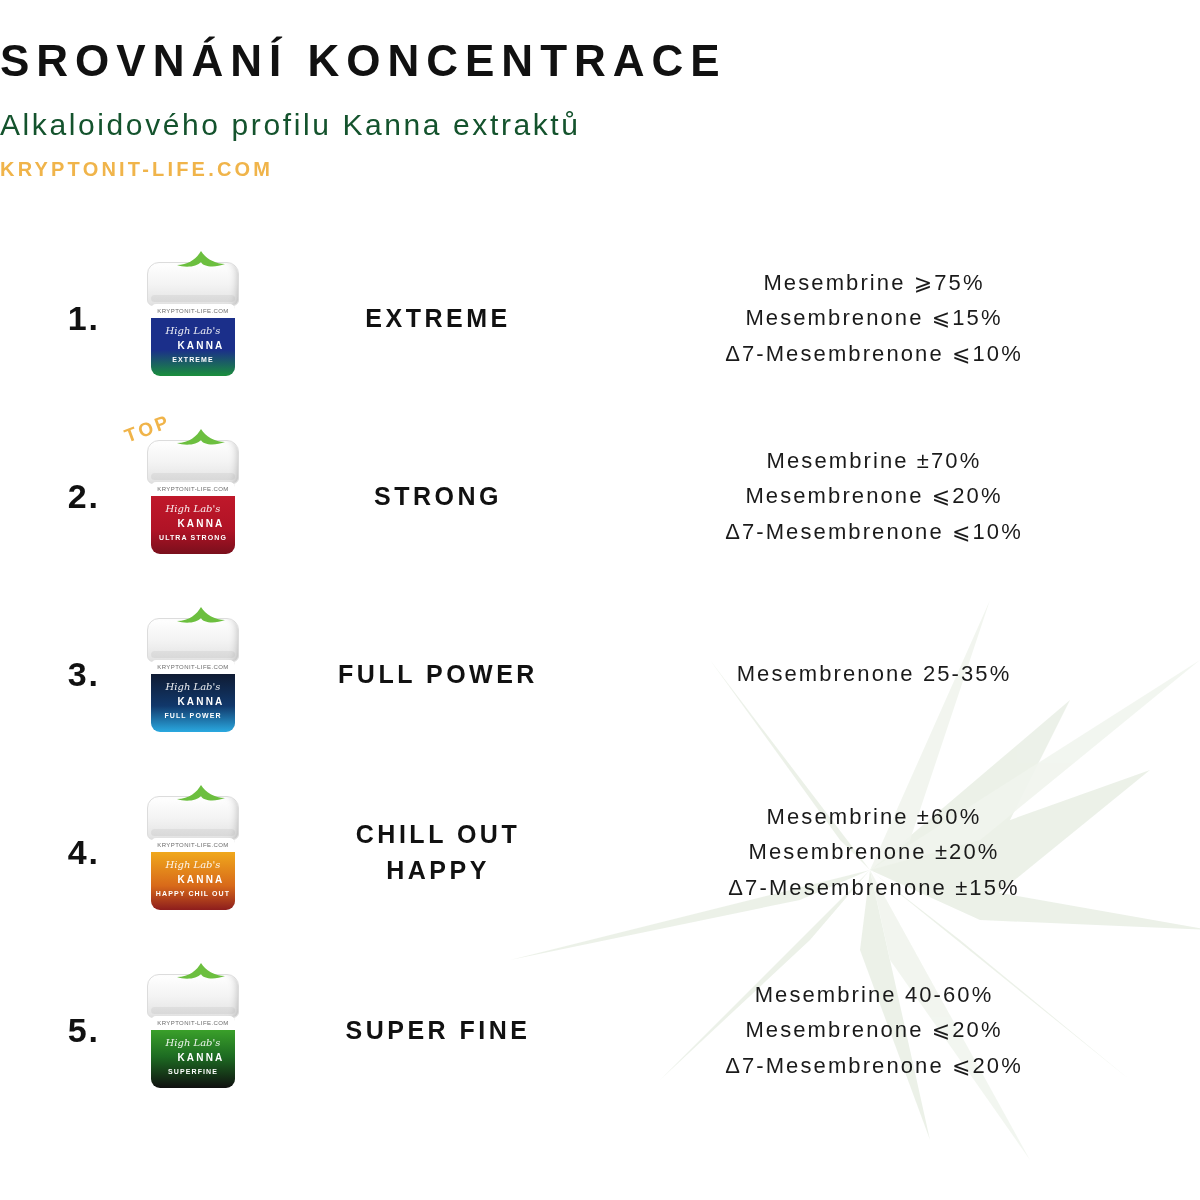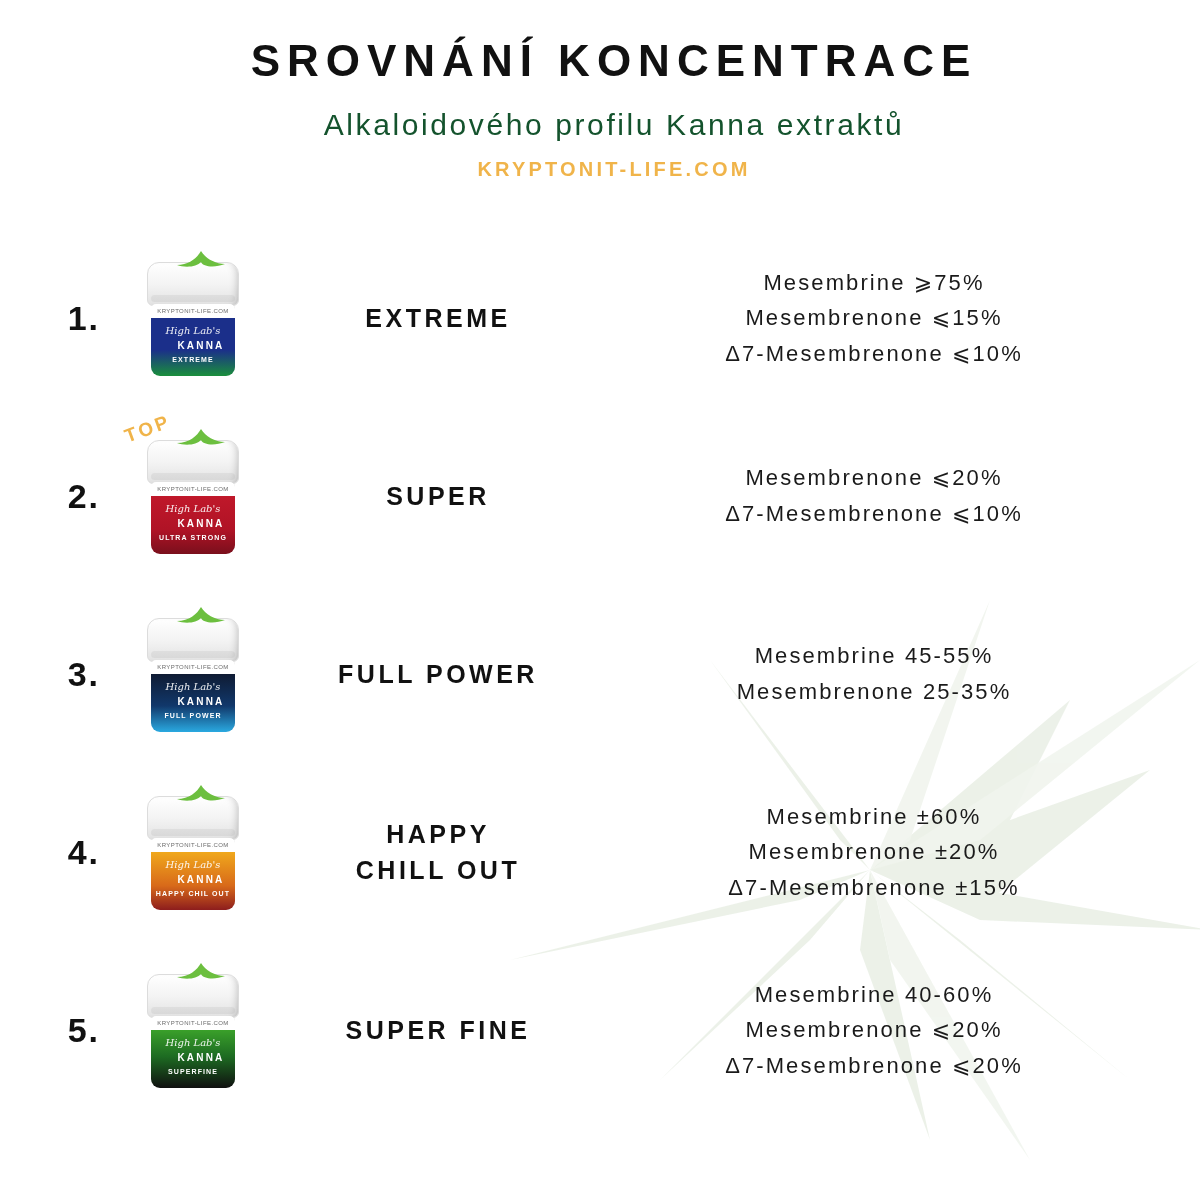--- a/index.html
+++ b/index.html
@@ -26,22 +26,20 @@
     height: 620px;
     z-index: 0;
     pointer-events: none;
   }
 
   
   header {
     position: relative;
     z-index: 2;
     padding-top: 36px;
-    text-align: center;
-    margin-left: 28px;
   }
   #main-title {
     font-size: 44px;
     font-weight: 700;
     letter-spacing: 7px;
     color: #111111;
     margin: 0;
   }
   #sub-title {
     font-size: 30px;
@@ -266,23 +264,24 @@
             <div class="topstrip">KRYPTONIT-LIFE.COM</div>
             <div class="label" style="background:linear-gradient(180deg,#c0182a 0%,#b01326 58%,#7a0f1c 100%)">
               <div class="brand">High Lab's</div>
               <div class="kanna">KANNA</div>
               <div class="variant">ULTRA STRONG</div>
             </div>
           </div>
         </div>
       </div>
       <div class="name-cell">
-        <div>SUPER</div>
-      </div>
-      <div class="specs-cell">
+        <div>STRONG</div>
+      </div>
+      <div class="specs-cell">
+        <div class="spec-line">Mesembrine ±70%</div>
         <div class="spec-line">Mesembrenone ⩽20%</div>
         <div class="spec-line">Δ7-Mesembrenone ⩽10%</div>
       </div>
     </div>
 
     <div class="row">
       <div class="rank">3.</div>
       <div class="jar-cell">
         <div class="jar">
           <svg class="sprout" viewBox="0 0 52 20" xmlns="http://www.w3.org/2000/svg">
@@ -296,21 +295,20 @@
               <div class="kanna">KANNA</div>
               <div class="variant">FULL POWER</div>
             </div>
           </div>
         </div>
       </div>
       <div class="name-cell">
         <div>FULL POWER</div>
       </div>
       <div class="specs-cell">
-        <div class="spec-line">Mesembrine 45-55%</div>
         <div class="spec-line">Mesembrenone 25-35%</div>
       </div>
     </div>
 
     <div class="row">
       <div class="rank">4.</div>
       <div class="jar-cell">
         <div class="jar">
           <svg class="sprout" viewBox="0 0 52 20" xmlns="http://www.w3.org/2000/svg">
             <path d="M2 17 C14 17 22 10 26 3 C30 10 40 16 50 16 C40 20 28 19 26 14 C22 19 10 20 2 17 Z" fill="#6cbf3f"></path>
@@ -320,22 +318,22 @@
             <div class="topstrip">KRYPTONIT-LIFE.COM</div>
             <div class="label" style="background:linear-gradient(180deg,#f0a81c 0%,#d86a1a 58%,#8d1d1d 100%)">
               <div class="brand">High Lab's</div>
               <div class="kanna">KANNA</div>
               <div class="variant">HAPPY CHIL OUT</div>
             </div>
           </div>
         </div>
       </div>
       <div class="name-cell">
+        <div>CHILL OUT</div>
         <div>HAPPY</div>
-        <div>CHILL OUT</div>
       </div>
       <div class="specs-cell">
         <div class="spec-line">Mesembrine ±60%</div>
         <div class="spec-line">Mesembrenone ±20%</div>
         <div class="spec-line">Δ7-Mesembrenone ±15%</div>
       </div>
     </div>
 
     <div class="row">
       <div class="rank">5.</div>

